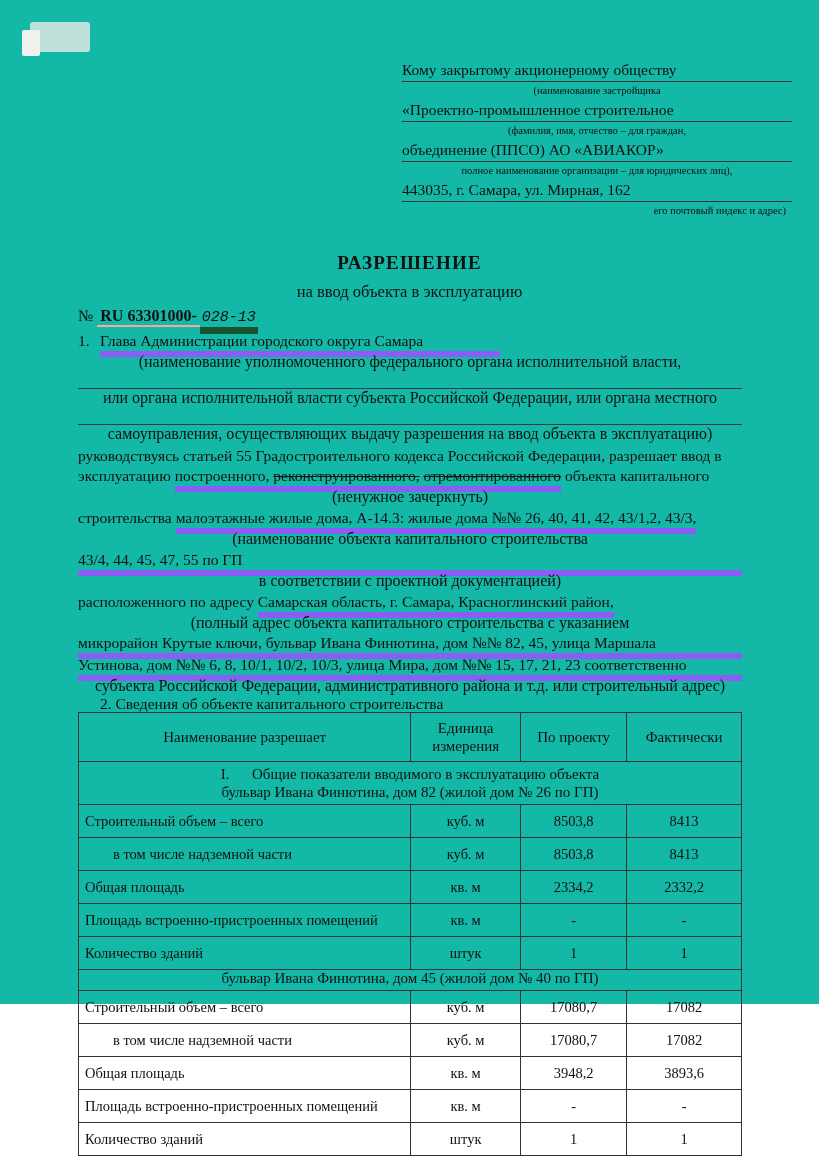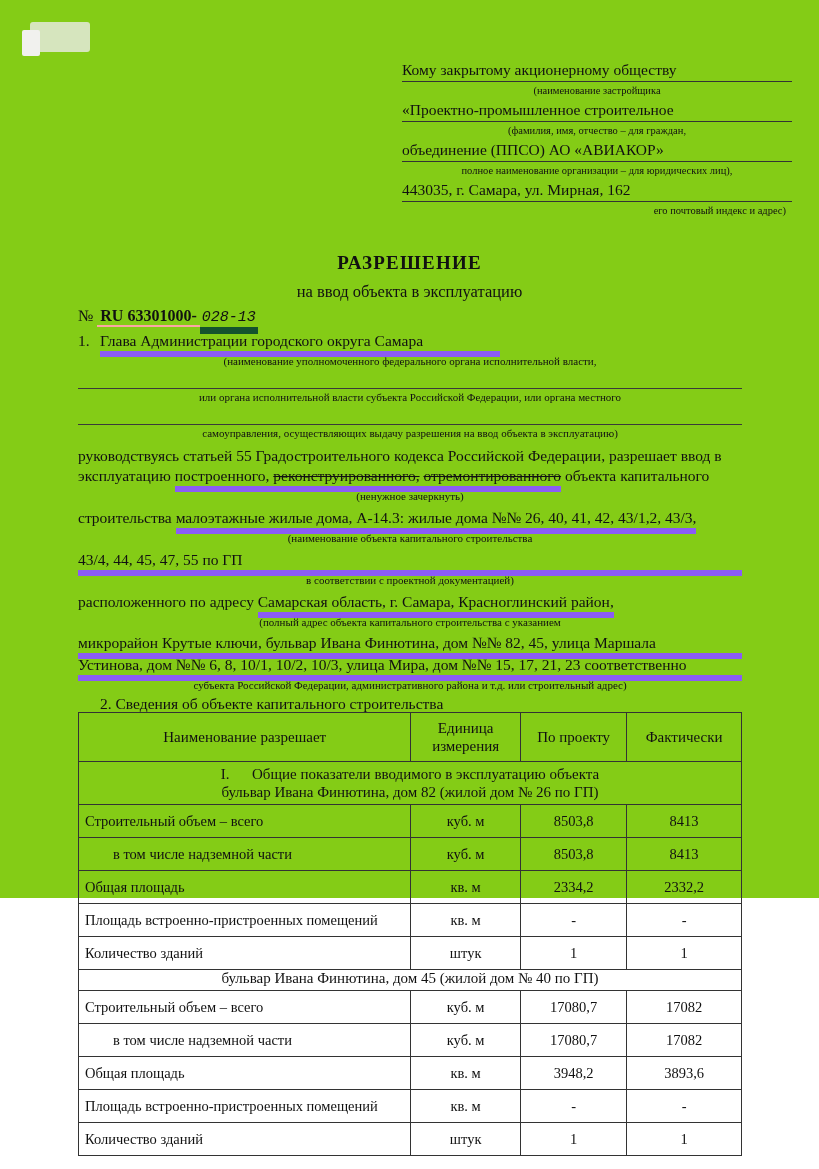--- a/index.html
+++ b/index.html
@@ -11,22 +11,22 @@
     width: 819px;
     height: 1169px;
     position: relative;
     font-family: "Liberation Serif", serif;
     color: #111111;
     overflow: hidden;
   }
   .page {
     position: relative;
     width: 819px;
-    height: 898px;
-    background: #84cc16;
+    height: 1004px;
+    background: #14b8a6;
   }
   
   .scan-smudge {
     position: absolute;
     left: 30px;
     top: 22px;
     width: 60px;
     height: 30px;
     background: #ebebe8;
     border-radius: 3px;
@@ -109,21 +109,21 @@
   }
 
   
   .row {
     position: absolute;
     font-size: 15.5px;
     line-height: 19px;
   }
   .cap {
     position: absolute;
-    font-size: 11px;
+    font-size: 16px;
     line-height: 15px;
     text-align: center;
   }
   .ul {
     border-bottom: 6px solid #8b5cf6;
     display: inline-block;
     padding-bottom: 1px;
   }
   .strike {
     text-decoration: line-through;

